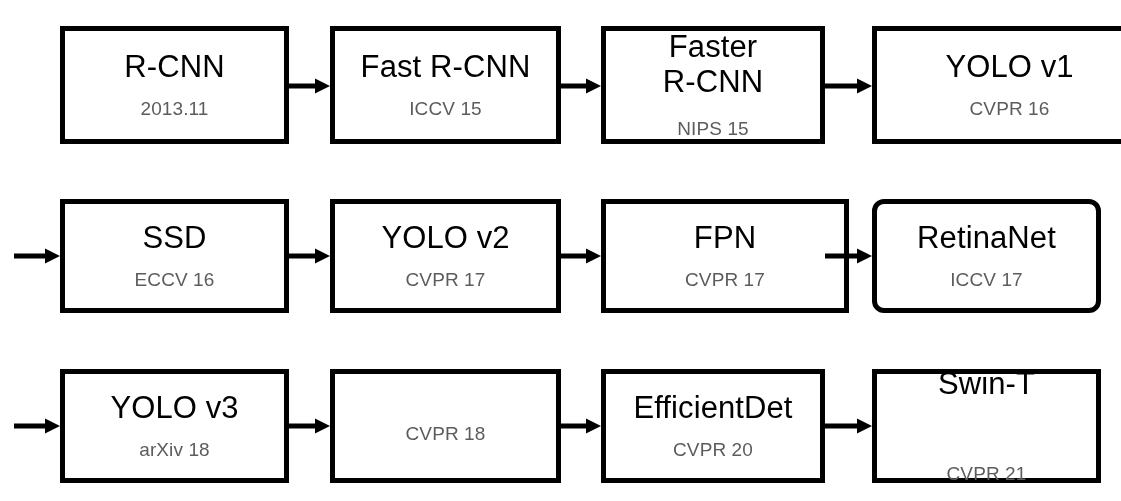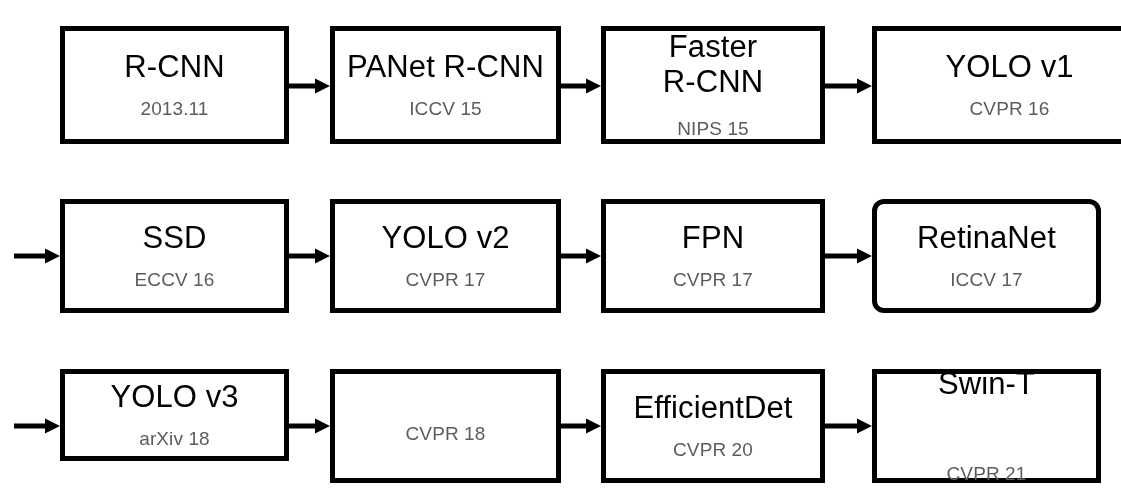--- a/index.html
+++ b/index.html
@@ -86,21 +86,21 @@
     </div>
 
     <div class="arrow" style="left:289px; top:50px; width:41px;">
       <svg width="41" height="20" viewBox="0 0 41 20" aria-hidden="true">
         <line x1="0" y1="10" x2="29" y2="10" stroke="#000000" stroke-width="5"></line>
         <polygon points="26,2.5 41,10 26,17.5" fill="#000000"></polygon>
       </svg>
     </div>
 
     <div class="node" style="left:330px; top:0px; width:231px; height:118px;">
-      <span class="node-title">PANet R-CNN</span>
+      <span class="node-title">Fast R-CNN</span>
       <span class="node-sub">ICCV 15</span>
     </div>
 
     <div class="arrow" style="left:561px; top:50px; width:40px;">
       <svg width="40" height="20" viewBox="0 0 40 20" aria-hidden="true">
         <line x1="0" y1="10" x2="28" y2="10" stroke="#000000" stroke-width="5"></line>
         <polygon points="25,2.5 40,10 25,17.5" fill="#000000"></polygon>
       </svg>
     </div>
 
@@ -148,21 +148,21 @@
       <span class="node-sub">CVPR 17</span>
     </div>
 
     <div class="arrow" style="left:561px; top:47px; width:40px;">
       <svg width="40" height="20" viewBox="0 0 40 20" aria-hidden="true">
         <line x1="0" y1="10" x2="28" y2="10" stroke="#000000" stroke-width="5"></line>
         <polygon points="25,2.5 40,10 25,17.5" fill="#000000"></polygon>
       </svg>
     </div>
 
-    <div class="node" style="left:601px; top:0px; width:224px; height:114px;">
+    <div class="node" style="left:601px; top:0px; width:248px; height:114px;">
       <span class="node-title">FPN</span>
       <span class="node-sub">CVPR 17</span>
     </div>
 
     <div class="arrow" style="left:825px; top:47px; width:47px;">
       <svg width="47" height="20" viewBox="0 0 47 20" aria-hidden="true">
         <line x1="0" y1="10" x2="35" y2="10" stroke="#000000" stroke-width="5"></line>
         <polygon points="32,2.5 47,10 32,17.5" fill="#000000"></polygon>
       </svg>
     </div>
@@ -174,21 +174,21 @@
   </div>
 
   <div class="row" style="top:369px;">
     <div class="arrow" style="left:14px; top:47px; width:46px;">
       <svg width="46" height="20" viewBox="0 0 46 20" aria-hidden="true">
         <line x1="0" y1="10" x2="34" y2="10" stroke="#000000" stroke-width="5"></line>
         <polygon points="31,2.5 46,10 31,17.5" fill="#000000"></polygon>
       </svg>
     </div>
 
-    <div class="node" style="left:60px; top:0px; width:229px; height:92px;">
+    <div class="node" style="left:60px; top:0px; width:229px; height:114px;">
       <span class="node-title">YOLO v3</span>
       <span class="node-sub">arXiv 18</span>
     </div>
 
     <div class="arrow" style="left:289px; top:47px; width:41px;">
       <svg width="41" height="20" viewBox="0 0 41 20" aria-hidden="true">
         <line x1="0" y1="10" x2="29" y2="10" stroke="#000000" stroke-width="5"></line>
         <polygon points="26,2.5 41,10 26,17.5" fill="#000000"></polygon>
       </svg>
     </div>

